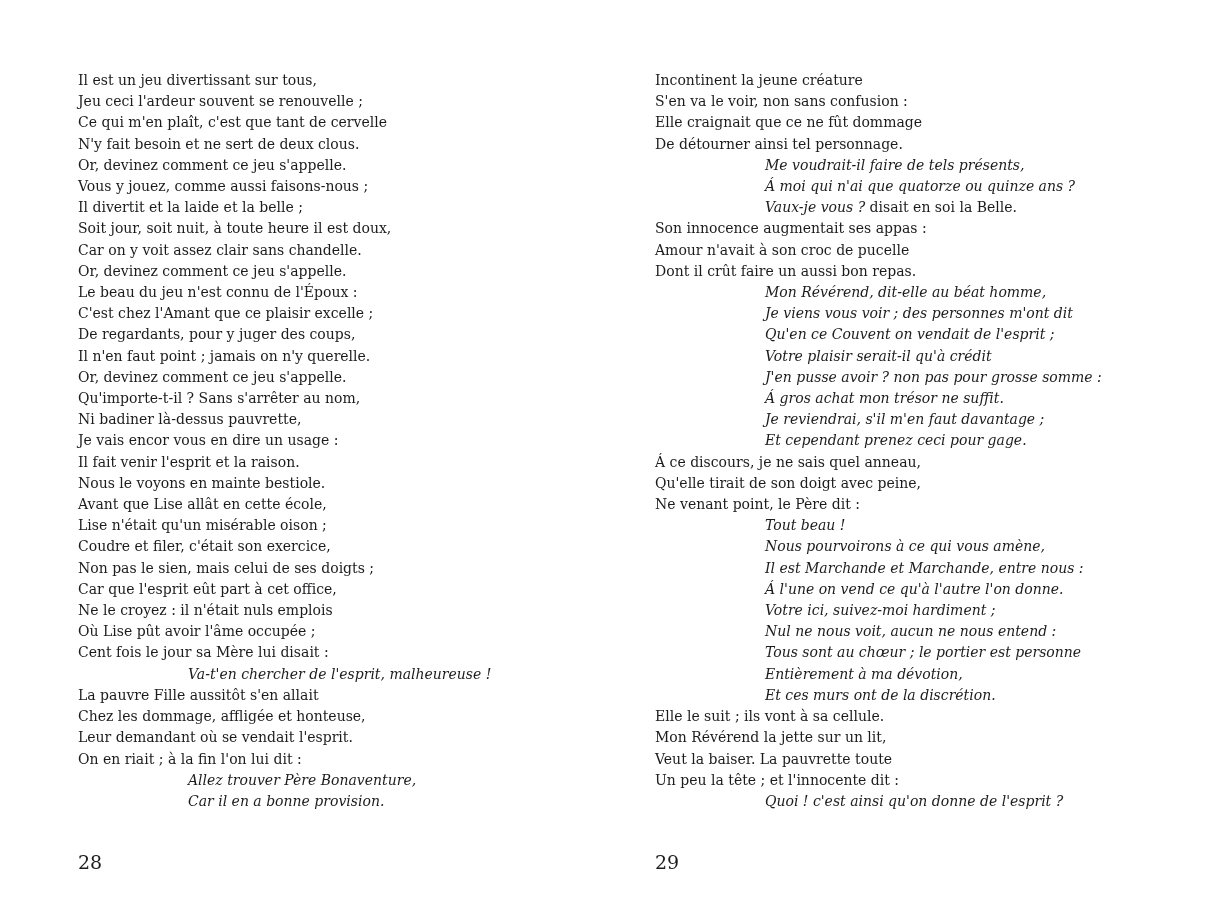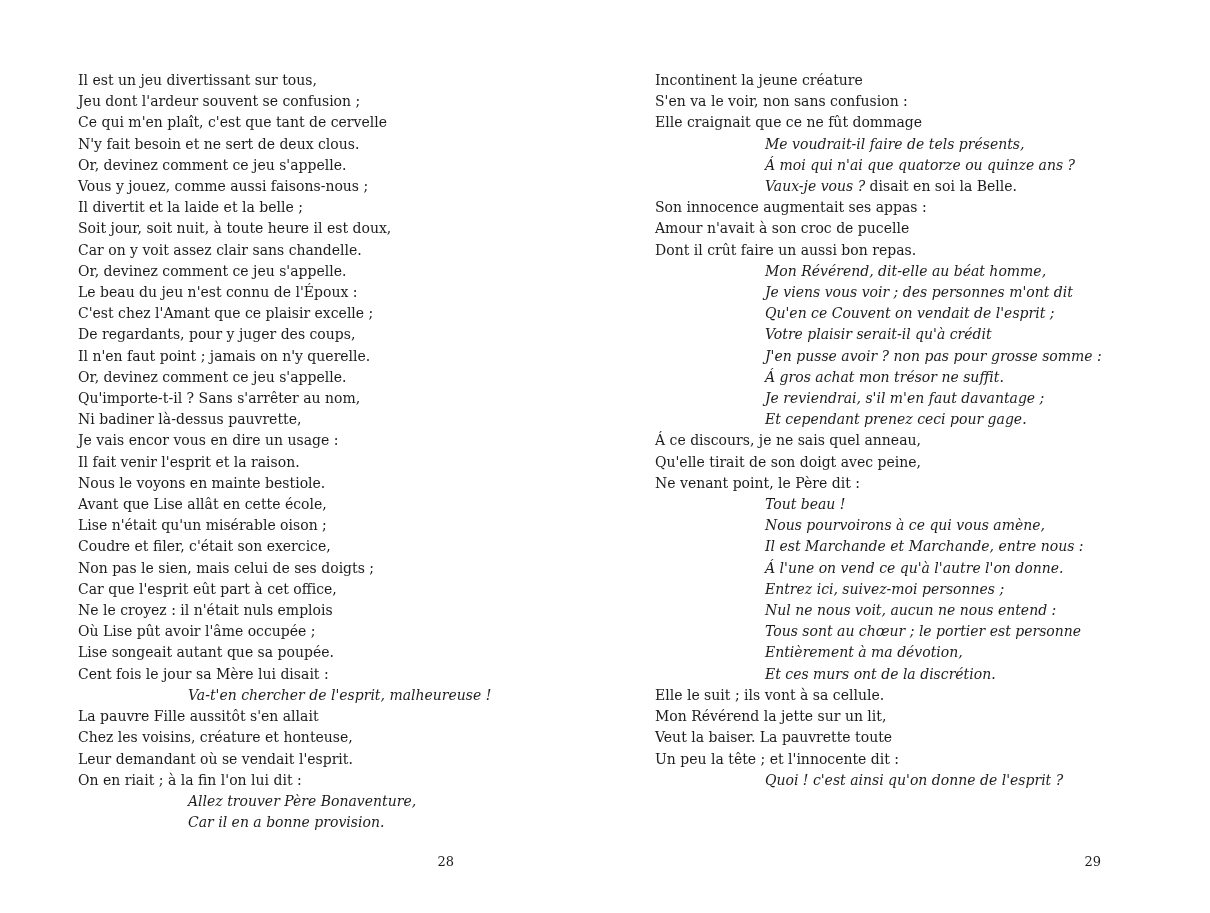--- a/index.html
+++ b/index.html
@@ -31,34 +31,34 @@
     white-space: nowrap;
     font-style: normal;
   }
   .poem-line.indent { padding-left: 110px; }
   .italic { font-style: italic; }
   .page-number {
     position: absolute;
     top: 784px;
     left: 0;
     width: 100%;
-    text-align: right;
-    font-size: 13px;
+    text-align: left;
+    font-size: 19px;
     line-height: 16px;
   }
 </style>
 </head>
 <body>
 
 <main class="spread">
 
   <section class="page page-left">
     <div class="poem">
         <div class="poem-line"><span>Il est un jeu divertissant sur tous,</span></div>
-        <div class="poem-line"><span>Jeu dont l'ardeur souvent se confusion ;</span></div>
+        <div class="poem-line"><span>Jeu ceci l'ardeur souvent se renouvelle ;</span></div>
         <div class="poem-line"><span>Ce qui m'en plaît, c'est que tant de cervelle</span></div>
         <div class="poem-line"><span>N'y fait besoin et ne sert de deux clous.</span></div>
         <div class="poem-line"><span>Or, devinez comment ce jeu s'appelle.</span></div>
         <div class="poem-line"><span>Vous y jouez, comme aussi faisons-nous ;</span></div>
         <div class="poem-line"><span>Il divertit et la laide et la belle ;</span></div>
         <div class="poem-line"><span>Soit jour, soit nuit, à toute heure il est doux,</span></div>
         <div class="poem-line"><span>Car on y voit assez clair sans chandelle.</span></div>
         <div class="poem-line"><span>Or, devinez comment ce jeu s'appelle.</span></div>
         <div class="poem-line"><span>Le beau du jeu n'est connu de l'Époux :</span></div>
         <div class="poem-line"><span>C'est chez l'Amant que ce plaisir excelle ;</span></div>
@@ -70,38 +70,38 @@
         <div class="poem-line"><span>Je vais encor vous en dire un usage :</span></div>
         <div class="poem-line"><span>Il fait venir l'esprit et la raison.</span></div>
         <div class="poem-line"><span>Nous le voyons en mainte bestiole.</span></div>
         <div class="poem-line"><span>Avant que Lise allât en cette école,</span></div>
         <div class="poem-line"><span>Lise n'était qu'un misérable oison ;</span></div>
         <div class="poem-line"><span>Coudre et filer, c'était son exercice,</span></div>
         <div class="poem-line"><span>Non pas le sien, mais celui de ses doigts ;</span></div>
         <div class="poem-line"><span>Car que l'esprit eût part à cet office,</span></div>
         <div class="poem-line"><span>Ne le croyez : il n'était nuls emplois</span></div>
         <div class="poem-line"><span>Où Lise pût avoir l'âme occupée ;</span></div>
-        <div class="poem-line"><span>Lise songeait autant que sa poupée.</span></div>
         <div class="poem-line"><span>Cent fois le jour sa Mère lui disait :</span></div>
         <div class="poem-line indent"><span class="italic">Va-t'en chercher de l'esprit, malheureuse !</span></div>
         <div class="poem-line"><span>La pauvre Fille aussitôt s'en allait</span></div>
-        <div class="poem-line"><span>Chez les voisins, créature et honteuse,</span></div>
+        <div class="poem-line"><span>Chez les dommage, affligée et honteuse,</span></div>
         <div class="poem-line"><span>Leur demandant où se vendait l'esprit.</span></div>
         <div class="poem-line"><span>On en riait ; à la fin l'on lui dit :</span></div>
         <div class="poem-line indent"><span class="italic">Allez trouver Père Bonaventure,</span></div>
         <div class="poem-line indent"><span class="italic">Car il en a bonne provision.</span></div>
       </div>
     <div class="page-number">28</div>
   </section>
 
   <section class="page page-right">
     <div class="poem">
         <div class="poem-line"><span>Incontinent la jeune créature</span></div>
         <div class="poem-line"><span>S'en va le voir, non sans confusion :</span></div>
         <div class="poem-line"><span>Elle craignait que ce ne fût dommage</span></div>
+        <div class="poem-line"><span>De détourner ainsi tel personnage.</span></div>
         <div class="poem-line indent"><span class="italic">Me voudrait-il faire de tels présents,</span></div>
         <div class="poem-line indent"><span class="italic">Á moi qui n'ai que quatorze ou quinze ans ?</span></div>
         <div class="poem-line indent"><span class="italic">Vaux-je vous ? </span><span>disait en soi la Belle.</span></div>
         <div class="poem-line"><span>Son innocence augmentait ses appas :</span></div>
         <div class="poem-line"><span>Amour n'avait à son croc de pucelle</span></div>
         <div class="poem-line"><span>Dont il crût faire un aussi bon repas.</span></div>
         <div class="poem-line indent"><span class="italic">Mon Révérend, dit-elle au béat homme,</span></div>
         <div class="poem-line indent"><span class="italic">Je viens vous voir ; des personnes m'ont dit</span></div>
         <div class="poem-line indent"><span class="italic">Qu'en ce Couvent on vendait de l'esprit ;</span></div>
         <div class="poem-line indent"><span class="italic">Votre plaisir serait-il qu'à crédit</span></div>
@@ -109,21 +109,21 @@
         <div class="poem-line indent"><span class="italic">Á gros achat mon trésor ne suffit.</span></div>
         <div class="poem-line indent"><span class="italic">Je reviendrai, s'il m'en faut davantage ;</span></div>
         <div class="poem-line indent"><span class="italic">Et cependant prenez ceci pour gage.</span></div>
         <div class="poem-line"><span>Á ce discours, je ne sais quel anneau,</span></div>
         <div class="poem-line"><span>Qu'elle tirait de son doigt avec peine,</span></div>
         <div class="poem-line"><span>Ne venant point, le Père dit :</span></div>
         <div class="poem-line indent"><span class="italic">Tout beau !</span></div>
         <div class="poem-line indent"><span class="italic">Nous pourvoirons à ce qui vous amène,</span></div>
         <div class="poem-line indent"><span class="italic">Il est Marchande et Marchande, entre nous :</span></div>
         <div class="poem-line indent"><span class="italic">Á l'une on vend ce qu'à l'autre l'on donne.</span></div>
-        <div class="poem-line indent"><span class="italic">Entrez ici, suivez-moi personnes ;</span></div>
+        <div class="poem-line indent"><span class="italic">Votre ici, suivez-moi hardiment ;</span></div>
         <div class="poem-line indent"><span class="italic">Nul ne nous voit, aucun ne nous entend :</span></div>
         <div class="poem-line indent"><span class="italic">Tous sont au chœur ; le portier est personne</span></div>
         <div class="poem-line indent"><span class="italic">Entièrement à ma dévotion,</span></div>
         <div class="poem-line indent"><span class="italic">Et ces murs ont de la discrétion.</span></div>
         <div class="poem-line"><span>Elle le suit ; ils vont à sa cellule.</span></div>
         <div class="poem-line"><span>Mon Révérend la jette sur un lit,</span></div>
         <div class="poem-line"><span>Veut la baiser. La pauvrette toute</span></div>
         <div class="poem-line"><span>Un peu la tête ; et l'innocente dit :</span></div>
         <div class="poem-line indent"><span class="italic">Quoi ! c'est ainsi qu'on donne de l'esprit ?</span></div>
       </div>

